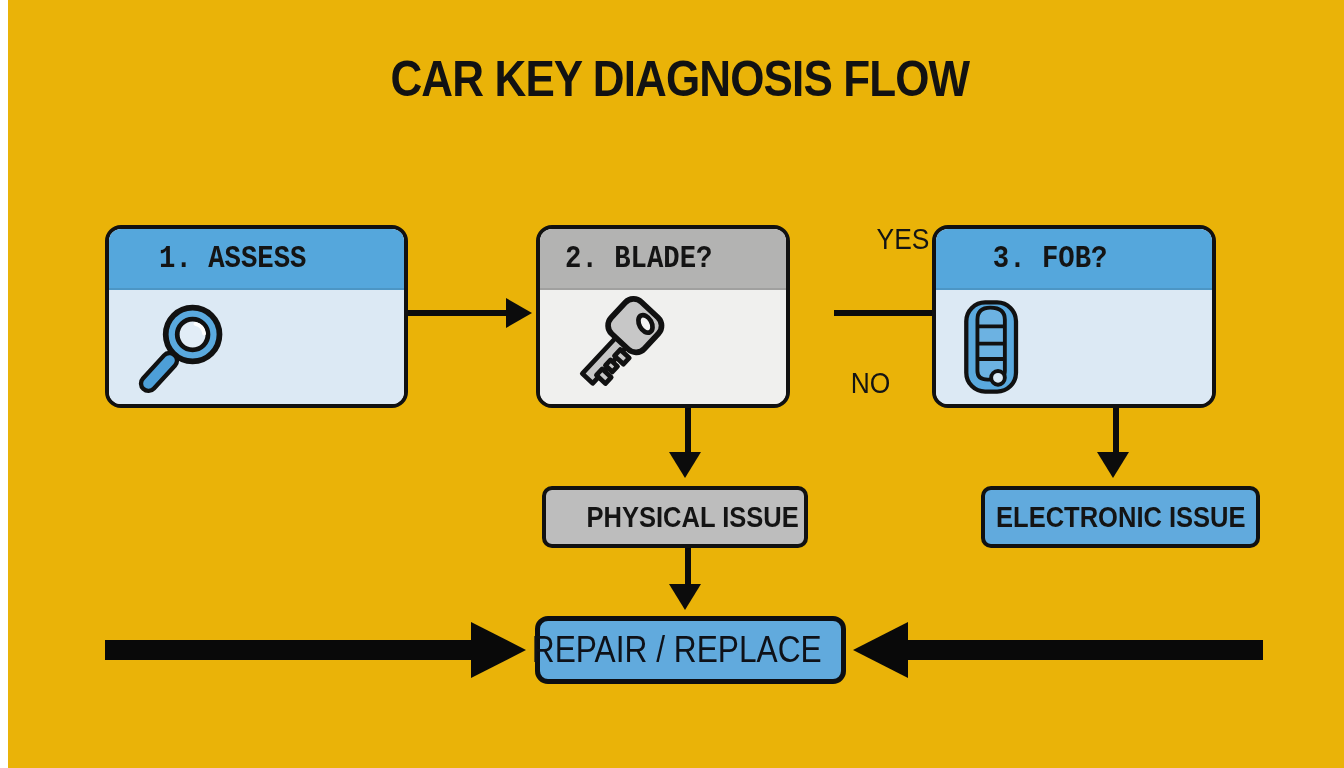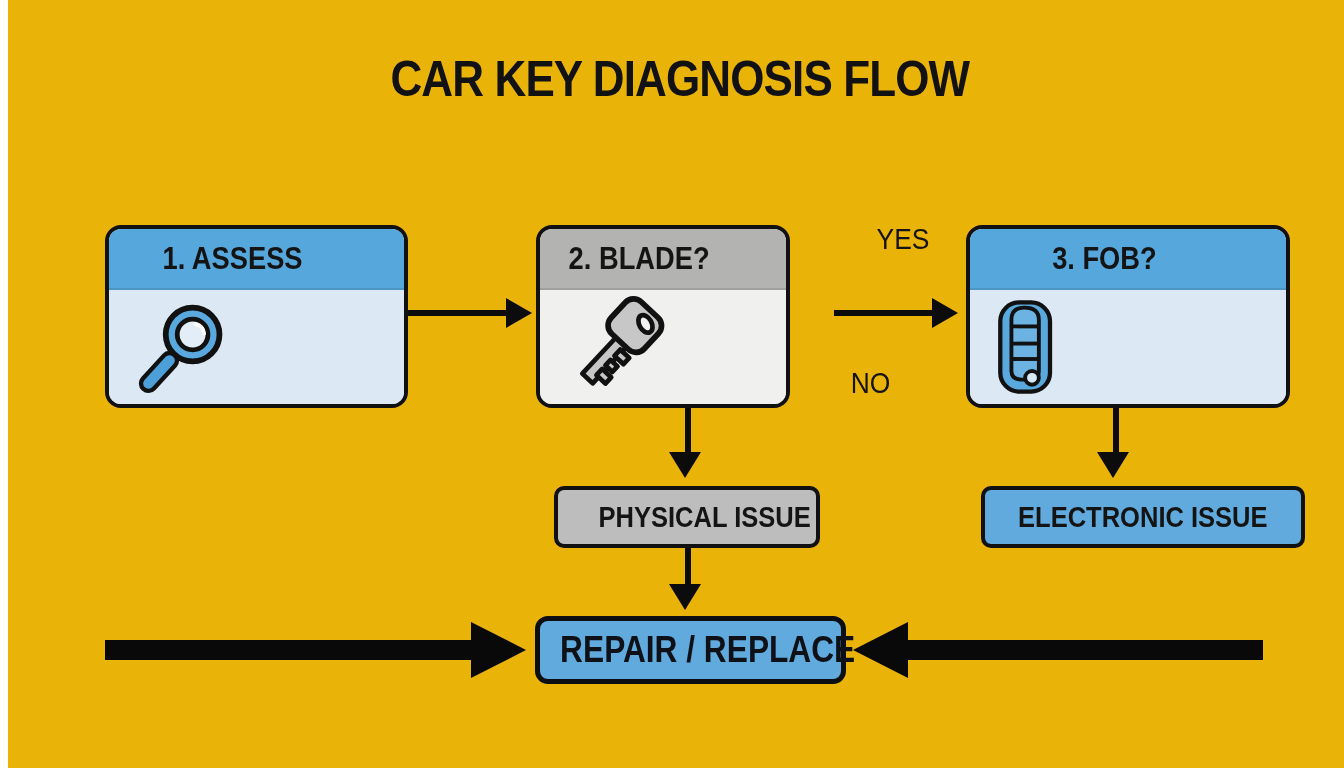--- a/index.html
+++ b/index.html
@@ -37,32 +37,33 @@
     top: 225px;
     height: 183px;
     border: 4px solid #111;
     border-radius: 16px;
     box-sizing: border-box;
     overflow: hidden;
     background: #fff;
   }
   .step-assess  { left: 97px;  width: 303px; }
   .step-blade   { left: 528px; width: 254px; }
-  .step-fob     { left: 958px; width: 324px; }
+  .step-fob     { left: 924px; width: 284px; }
   .step-header {
     height: 61px;
     display: flex;
     align-items: center;
     justify-content: center;
     padding-right: 48px;
     font-size: 31px;
     font-weight: bold;
     color: #141414;
     border-bottom: 2px solid rgba(0,0,0,0.10);
     box-sizing: border-box;
+    font-family: Liberation Mono, monospace;
   }
   .hdr-blue { background: #55a7dc; }
   .hdr-gray { background: #b3b3b2; }
   .step-body {
     height: 114px;
     display: flex;
     align-items: center;
     padding-left: 26px;
   }
   .body-blue { background: #dce9f4; }
@@ -101,36 +102,36 @@
     border: 4px solid #111;
     border-radius: 10px;
     box-sizing: border-box;
     display: flex;
     align-items: center;
     justify-content: center;
     font-size: 29px;
     font-weight: bold;
     color: #141414;
   }
-  .outcome-physical  { left: 546px; width: 266px; background: #bdbdbd; padding-left: 36px; }
-  .outcome-electronic{ left: 973px; width: 324px; background: #61aadd; }
+  .outcome-physical  { left: 534px; width: 266px; background: #bdbdbd; padding-left: 36px; }
+  .outcome-electronic{ left: 973px; width: 279px; background: #61aadd; }
   
   .final-box {
     position: absolute;
     left: 527px; top: 616px;
     width: 311px; height: 68px;
     background: #61aadd;
     border: 5px solid #0c0e12;
     border-radius: 13px;
     box-sizing: border-box;
     display: flex;
     align-items: center;
-    justify-content: flex-start;
+    justify-content: flex-end;
     font-size: 36px;
-    font-weight: bold;
+    font-weight: normal;
     color: #0e1118;
   }
   
   .thick-shaft { position: absolute; height: 20px; background: #090909; top: 640px; }
   .thick-head-right {
     position: absolute; top: 622px; width: 0; height: 0;
     border-left: 55px solid #090909;
     border-top: 28px solid transparent;
     border-bottom: 28px solid transparent;
   }

